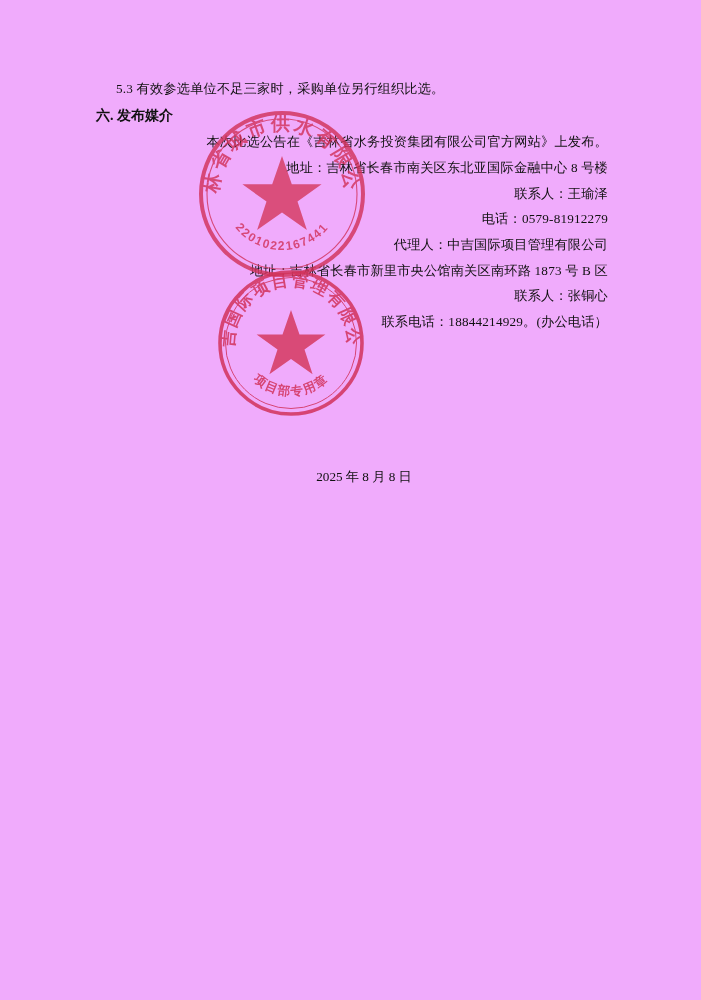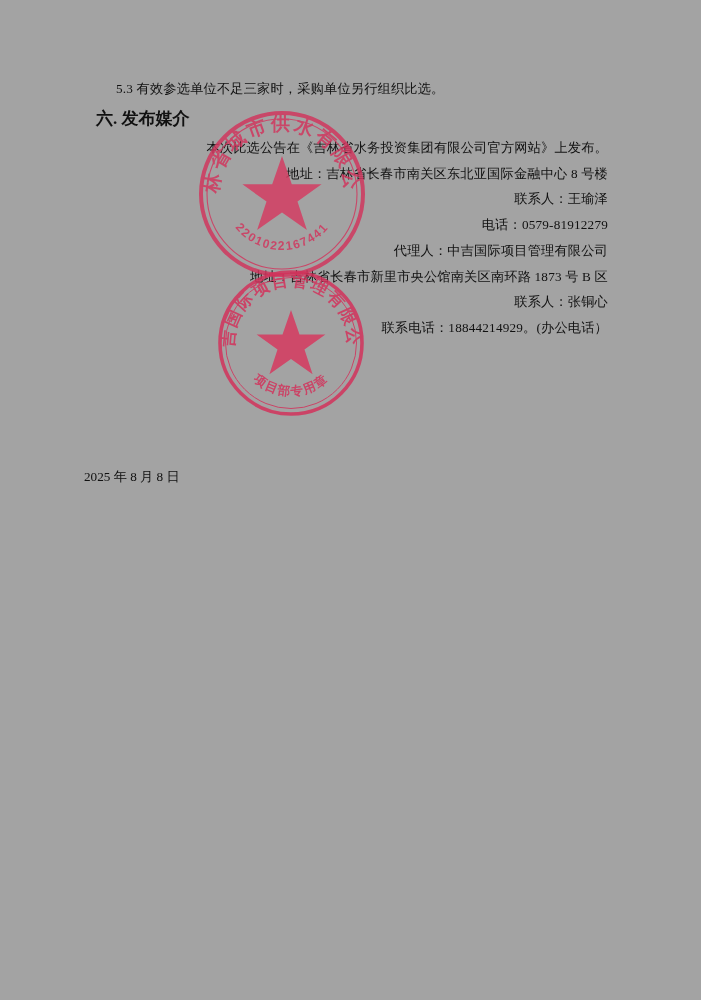--- a/index.html
+++ b/index.html
@@ -12,21 +12,21 @@
     height: 1000px;
     position: relative;
     overflow: hidden;
     font-family: "Liberation Serif", "DejaVu Serif", serif;
     color: #111111;
   }
 
   .page {
     position: absolute;
     inset: 0;
-    background: #a3a3a3;
+    background: #f0abfc;
   }
 
   .content {
     position: absolute;
     left: 88px;
     top: 76px;
     width: 520px;
   }
 
   .line {
@@ -34,33 +34,33 @@
     line-height: 1.95;
     letter-spacing: 0.2px;
     white-space: nowrap;
   }
 
   .indent-1 { padding-left: 28px; }
   .indent-2 { padding-left: 38px; text-align: right; }
   .indent-3 { padding-left: 62px; }
 
   .heading {
-    font-size: 17px;
+    font-size: 14px;
     font-weight: bold;
     line-height: 1.95;
     padding-left: 8px;
     white-space: nowrap;
   }
 
   .date-line {
     position: absolute;
-    left: 84px;
+    left: 104px;
     top: 468px;
     width: 520px;
-    text-align: left;
+    text-align: center;
     font-size: 13.2px;
     white-space: nowrap;
   }
 
   
   .seal {
     position: absolute;
     pointer-events: none;
   }
 

